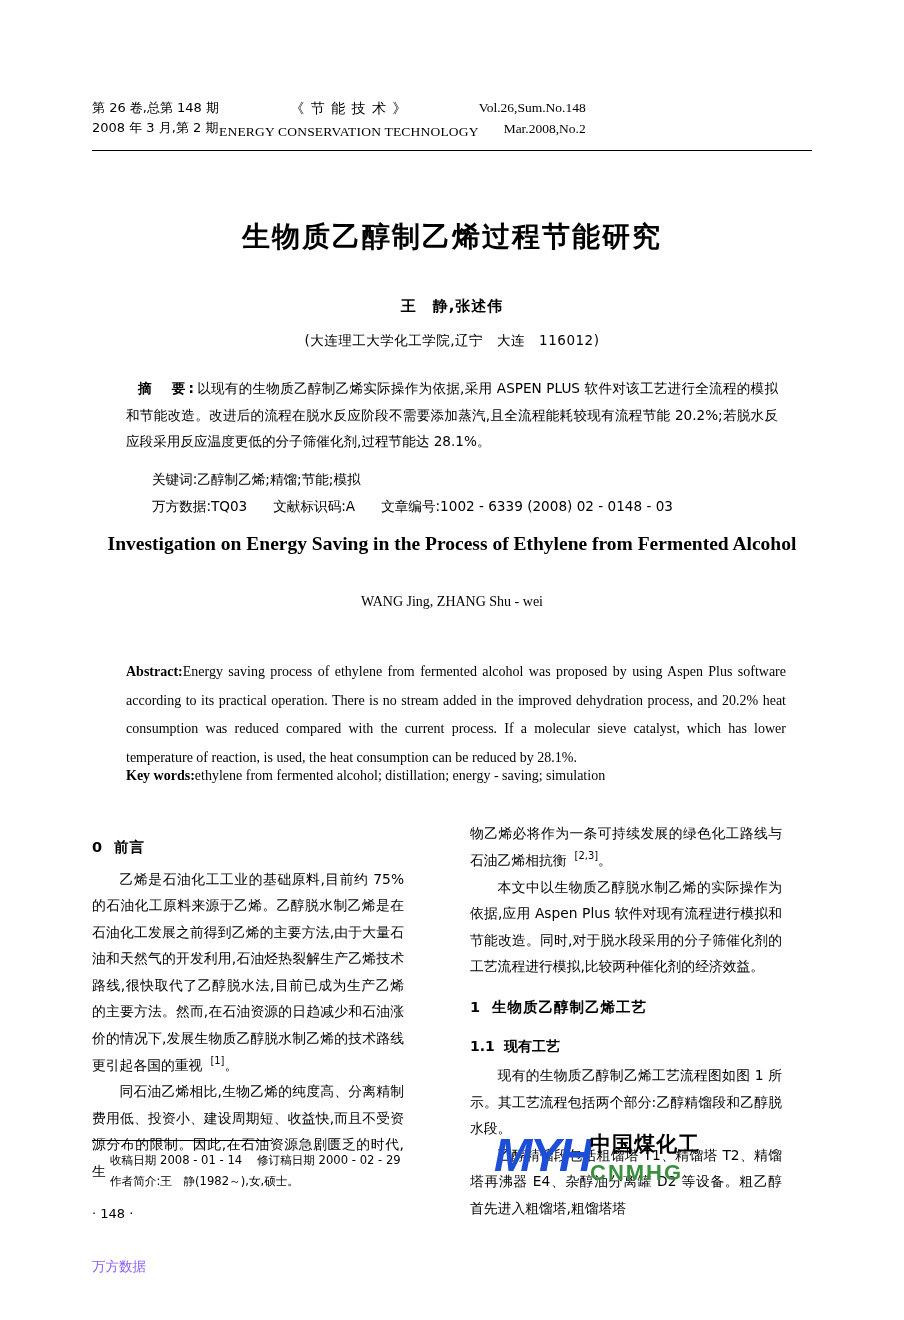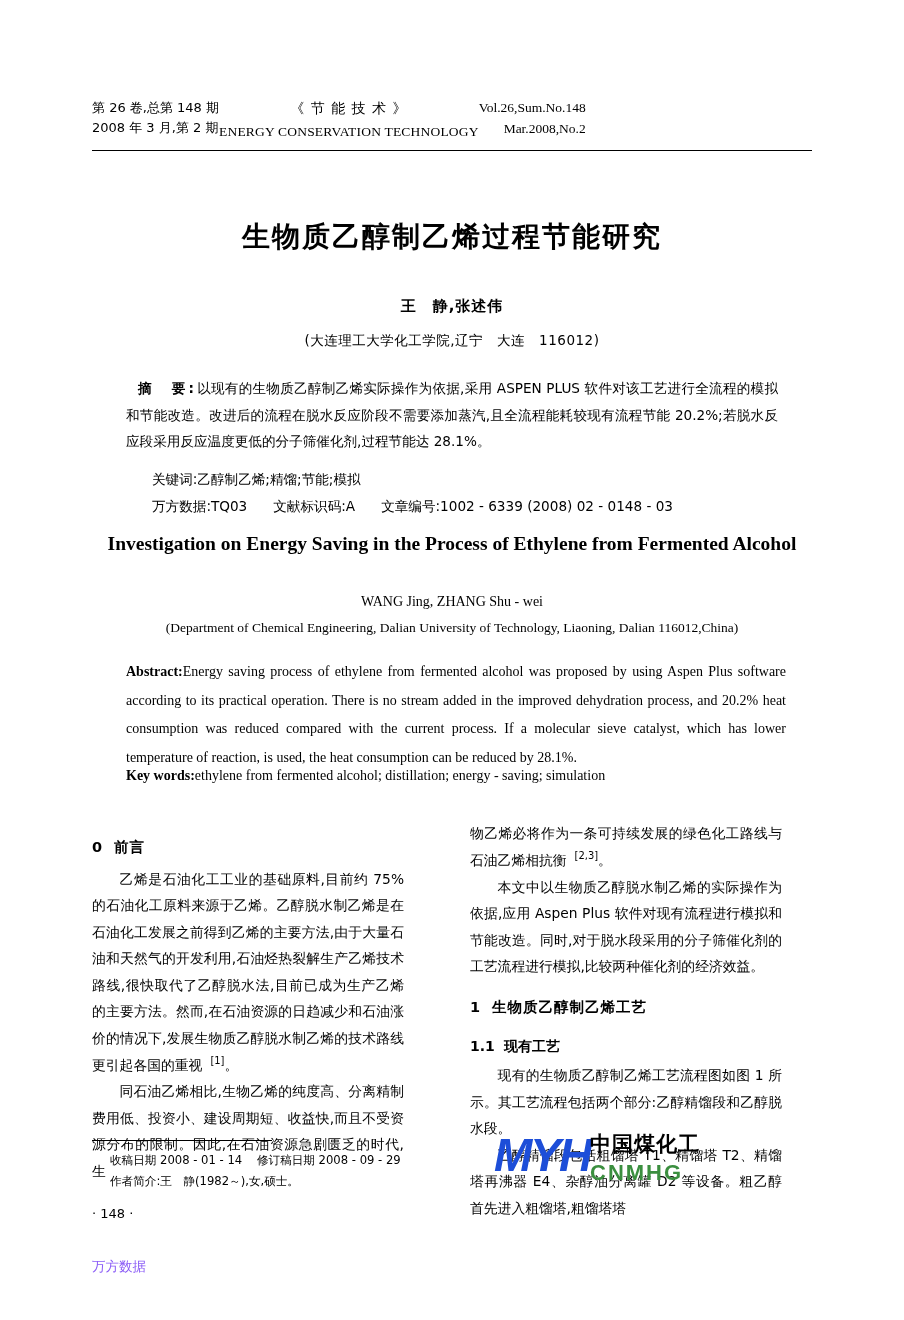--- a/index.html
+++ b/index.html
@@ -286,21 +286,20 @@
 
   <div class="cn-meta">
     <div class="row">关键词:乙醇制乙烯;精馏;节能;模拟</div>
     <div class="row">
       <span>万方数据:TQ03</span><span class="sp"></span><span>文献标识码:A</span><span class="sp"></span><span>文章编号:1002 - 6339 (2008) 02 - 0148 - 03</span>
     </div>
   </div>
 
   <div class="en-title">Investigation on Energy Saving in the Process of Ethylene from Fermented Alcohol</div>
   <div class="en-authors">WANG Jing, ZHANG Shu - wei</div>
-  <div class="en-affil">(Department of Chemical Engineering, Dalian University of Technology, Liaoning, Dalian 116012,China)</div>
 
   <div class="en-abs">
     <b>Abstract:</b><span>Energy saving process of ethylene from fermented alcohol was proposed by using Aspen Plus software according to its practical operation. There is no stream added in the improved dehydration process, and 20.2% heat consumption was reduced compared with the current process. If a molecular sieve catalyst, which has lower temperature of reaction, is used, the heat consumption can be reduced by 28.1%.</span>
   </div>
   <div class="en-keys">
     <b>Key words:</b><span>ethylene from fermented alcohol; distillation; energy - saving; simulation</span>
   </div>
 
   <div class="col col-left">
     <div class="sec-h">
@@ -323,21 +322,21 @@
     <p>乙醇精馏段包括粗馏塔 T1、精馏塔 T2、精馏塔再沸器 E4、杂醇油分离罐 D2 等设备。粗乙醇首先进入粗馏塔,粗馏塔塔</p>
   </div>
 
   <div class="fn-rule"></div>
   <div class="footnote">
     <div>
       <span>收稿日期</span>
       <span>2008 - 01 - 14</span>
       &nbsp;&nbsp;
       <span>修订稿日期</span>
-      <span>2008 - 09 - 29</span>
+      <span>2000 - 02 - 29</span>
     </div>
     <div>作者简介:王　静(1982～),女,硕士。</div>
   </div>
 
   <div class="pagenum">· 148 ·</div>
   <div class="wf">万方数据</div>
 
   <div class="watermark">
     <div class="wm-myh">MYH</div>
     <div class="wm-cn">中国煤化工</div>

